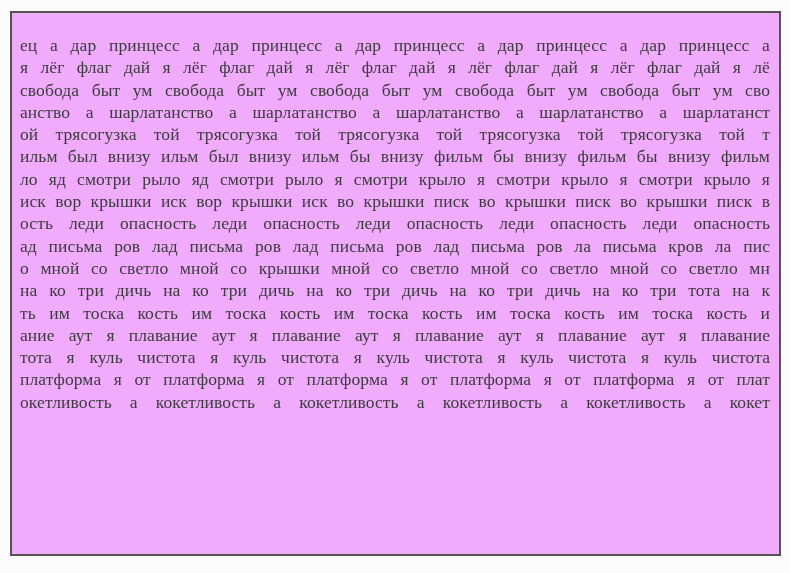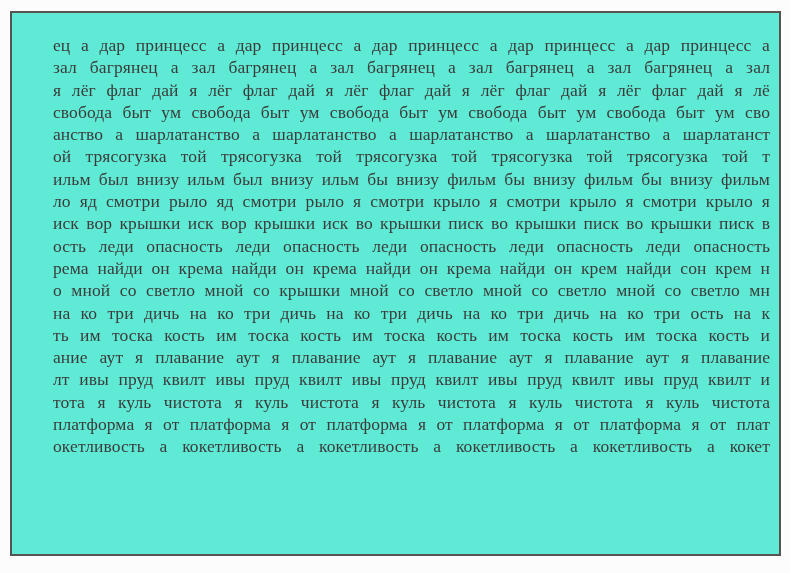--- a/index.html
+++ b/index.html
@@ -19,22 +19,21 @@
     height: 573px;
   }
   .frame {
     position: absolute;
     left: 10px;
     top: 11px;
     width: 771px;
     height: 545px;
     box-sizing: border-box;
     border: 2px solid #555452;
-    background: #5eead4;
-    padding-left: 33px;
+    background: #f0abfc;
   }
   .text-block {
     box-sizing: border-box;
     width: 100%;
     height: 100%;
     padding: 21px 9px 6px 8px;
   }
   .line {
     height: 22.3px;
     line-height: 22.3px;
@@ -47,33 +46,31 @@
     letter-spacing: 0.1px;
   }
 </style>
 </head>
 <body>
 
 <div class="canvas">
   <div class="frame">
     <div class="text-block" id="text-block">
         <div class="line">ец а дар принцесс а дар принцесс а дар принцесс а дар принцесс а дар принцесс а</div>
-        <div class="line">зал багрянец а зал багрянец а зал багрянец а зал багрянец а зал багрянец а зал</div>
         <div class="line">я лёг флаг дай я лёг флаг дай я лёг флаг дай я лёг флаг дай я лёг флаг дай я лё</div>
         <div class="line">свобода быт ум свобода быт ум свобода быт ум свобода быт ум свобода быт ум сво</div>
         <div class="line">анство а шарлатанство а шарлатанство а шарлатанство а шарлатанство а шарлатанст</div>
         <div class="line">ой трясогузка той трясогузка той трясогузка той трясогузка той трясогузка той т</div>
         <div class="line">ильм был внизу ильм был внизу ильм бы внизу фильм бы внизу фильм бы внизу фильм</div>
         <div class="line">ло яд смотри рыло яд смотри рыло я смотри крыло я смотри крыло я смотри крыло я</div>
         <div class="line">иск вор крышки иск вор крышки иск во крышки писк во крышки писк во крышки писк в</div>
         <div class="line">ость леди опасность леди опасность леди опасность леди опасность леди опасность</div>
-        <div class="line">рема найди он крема найди он крема найди он крема найди он крем найди сон крем н</div>
+        <div class="line">ад письма ров лад письма ров лад письма ров лад письма ров ла письма кров ла пис</div>
         <div class="line">о мной со светло мной со крышки мной со светло мной со светло мной со светло мн</div>
-        <div class="line">на ко три дичь на ко три дичь на ко три дичь на ко три дичь на ко три ость на к</div>
+        <div class="line">на ко три дичь на ко три дичь на ко три дичь на ко три дичь на ко три тота на к</div>
         <div class="line">ть им тоска кость им тоска кость им тоска кость им тоска кость им тоска кость и</div>
         <div class="line">ание аут я плавание аут я плавание аут я плавание аут я плавание аут я плавание</div>
-        <div class="line">лт ивы пруд квилт ивы пруд квилт ивы пруд квилт ивы пруд квилт ивы пруд квилт и</div>
         <div class="line">тота я куль чистота я куль чистота я куль чистота я куль чистота я куль чистота</div>
         <div class="line">платформа я от платформа я от платформа я от платформа я от платформа я от плат</div>
         <div class="line">окетливость а кокетливость а кокетливость а кокетливость а кокетливость а кокет</div>
       </div>
   </div>
 </div>
 
 </body></html>

